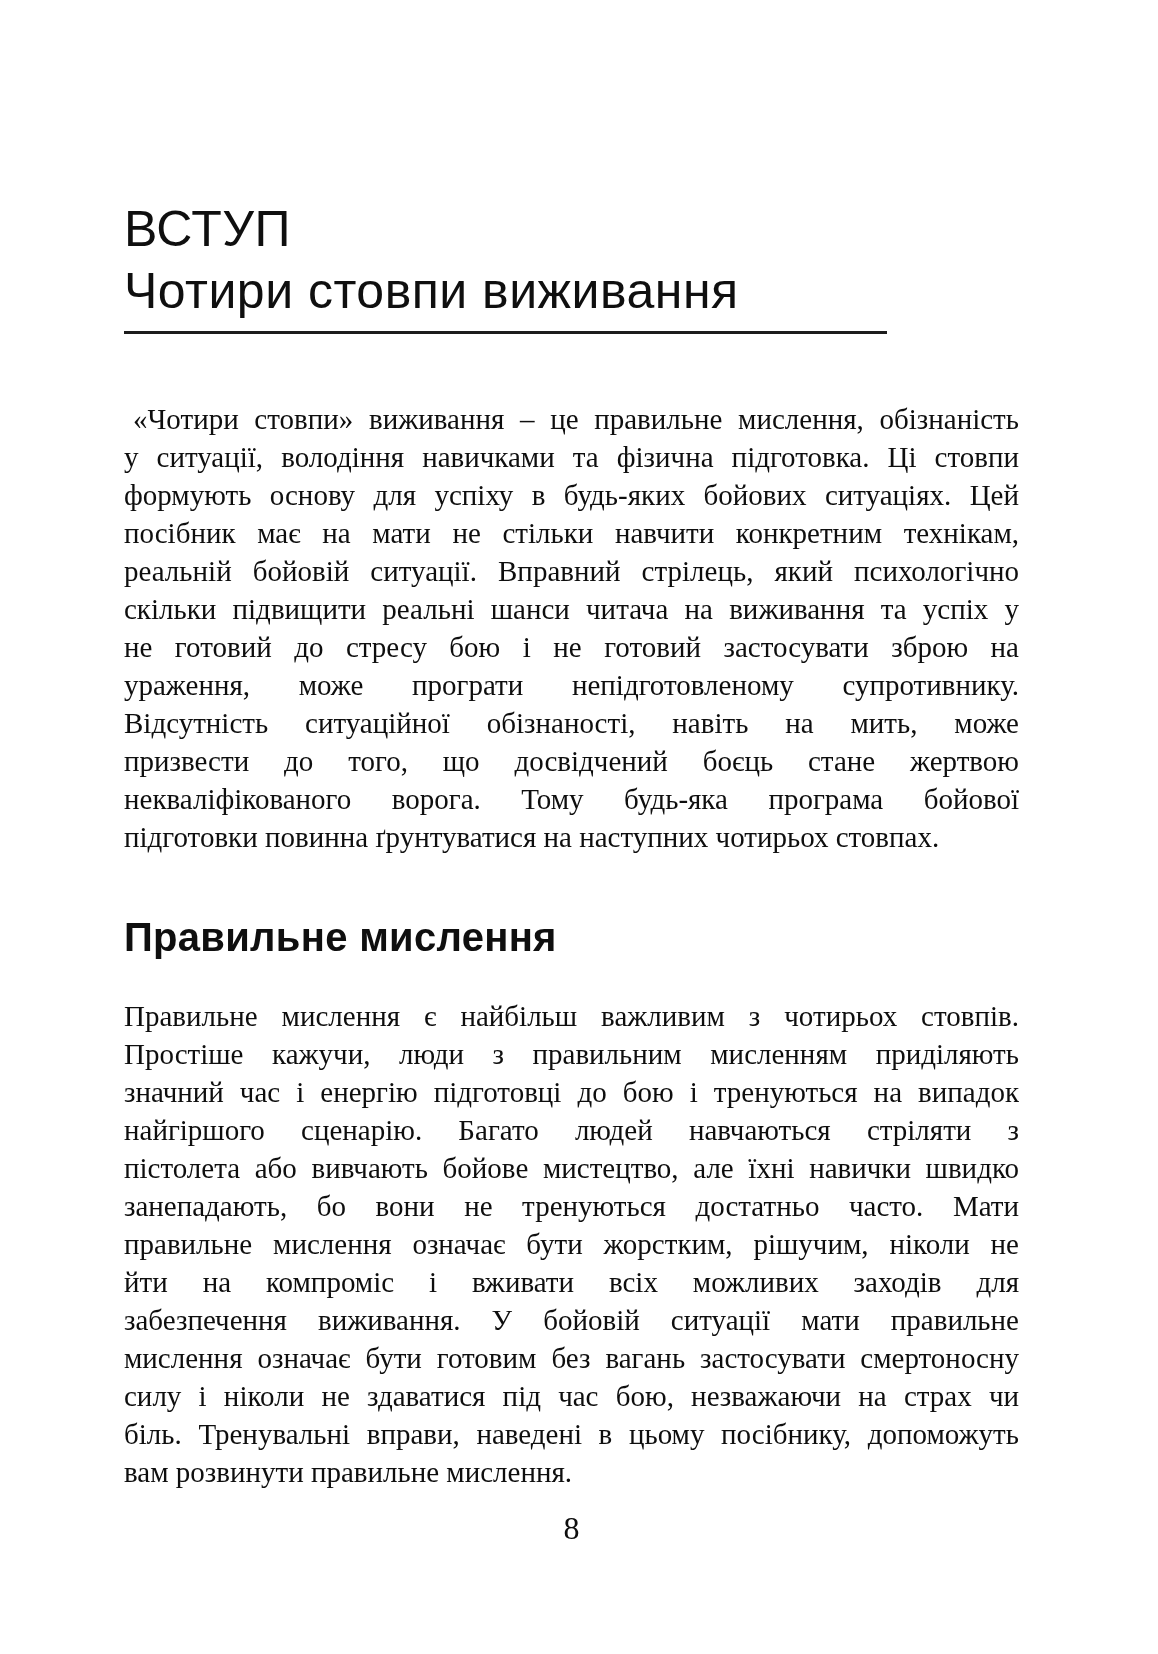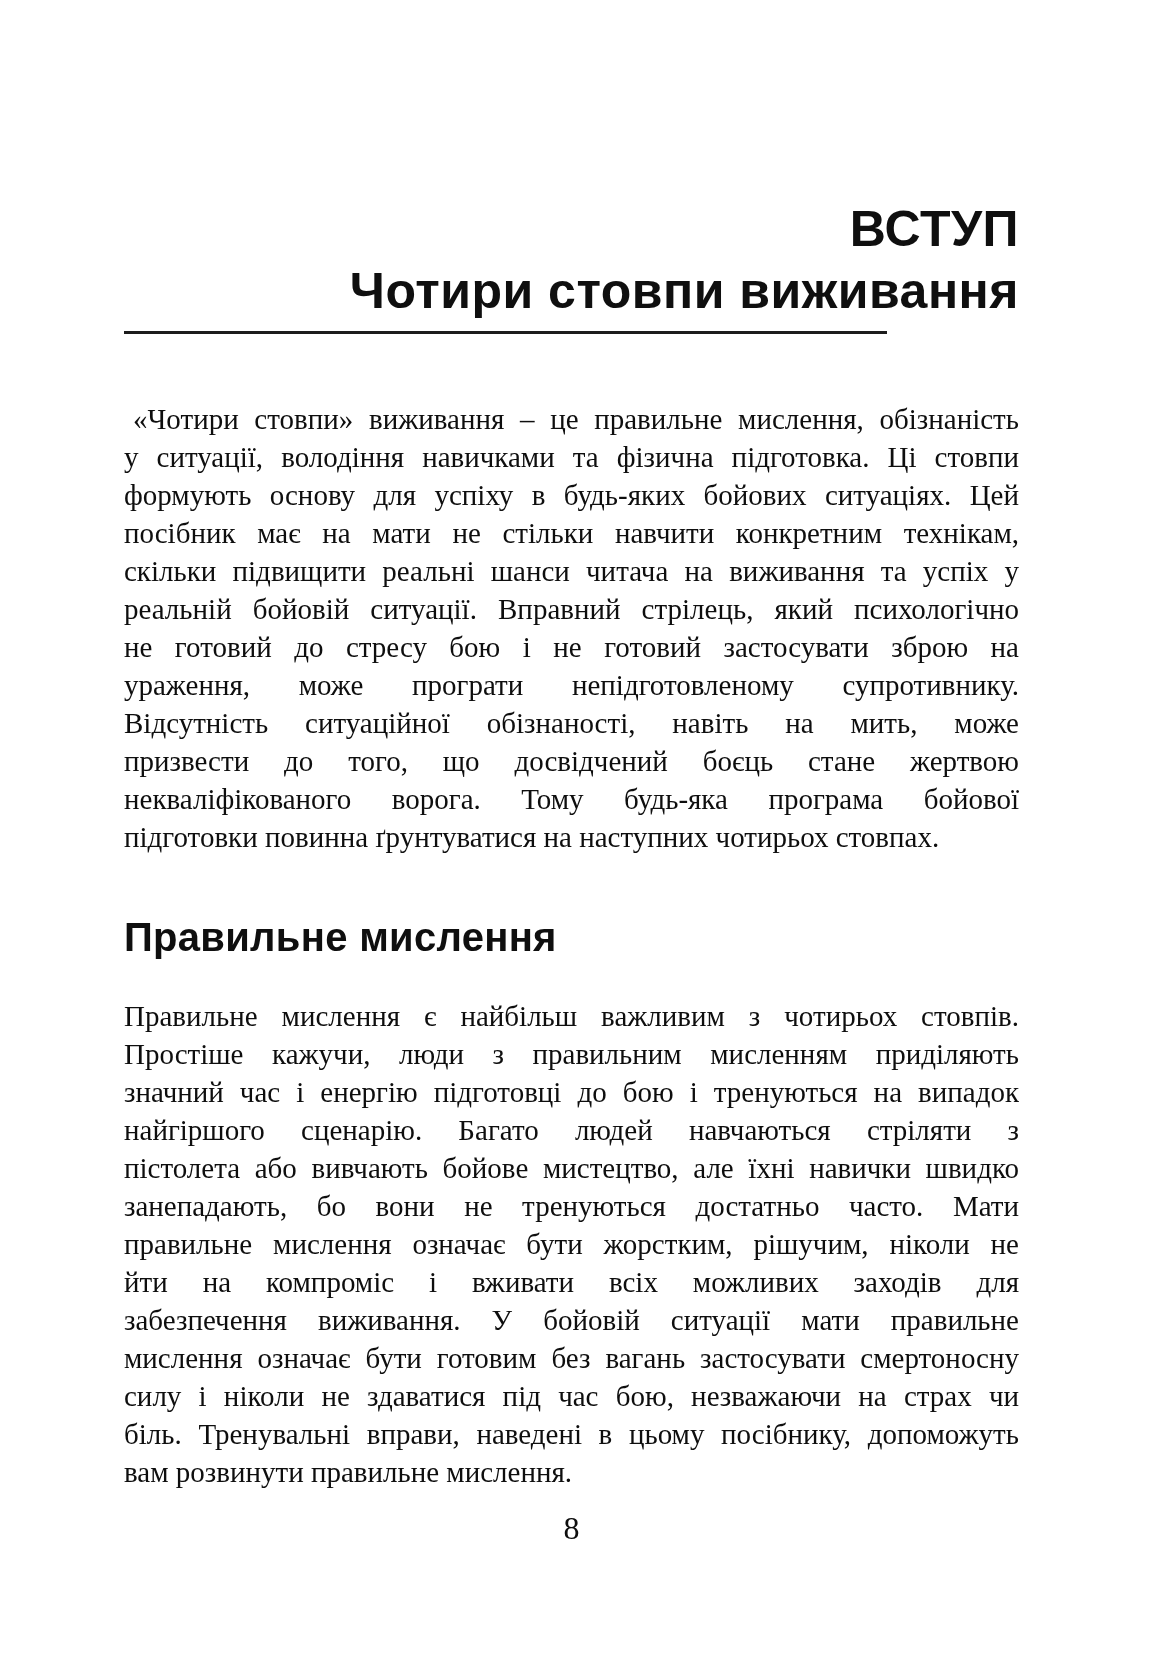--- a/index.html
+++ b/index.html
@@ -17,26 +17,25 @@
   }
   .content {
     position: absolute;
     left: 124px;
     top: 0;
     width: 895px;
   }
   .doc-title {
     margin: 198px 0 0 0;
     font-family: "Liberation Sans", sans-serif;
-    font-weight: 700;
+    font-weight: 400;
     font-size: 50px;
     line-height: 62px;
     letter-spacing: 0.5px;
     color: #0f0f0f;
-    text-align: right;
   }
   .doc-title .t-line { display: block; }
   .title-rule {
     margin-top: 9px;
     width: 763px;
     height: 3px;
     background: #1c1c1c;
   }
   .para {
     font-family: "Liberation Serif", serif;
@@ -85,22 +84,22 @@
       <span class="t-line">Чотири стовпи виживання</span>
     </h1>
 
     <div class="title-rule"></div>
 
     <div class="para intro-para">
         <div class="tline">«Чотири стовпи» виживання – це правильне мислення, обізнаність</div>
         <div class="tline">у ситуації, володіння навичками та фізична підготовка. Ці стовпи</div>
         <div class="tline">формують основу для успіху в будь-яких бойових ситуаціях. Цей</div>
         <div class="tline">посібник має на мати не стільки навчити конкретним технікам,</div>
+        <div class="tline">реальній бойовій ситуації. Вправний стрілець, який психологічно</div>
         <div class="tline">скільки підвищити реальні шанси читача на виживання та успіх у</div>
-        <div class="tline">реальній бойовій ситуації. Вправний стрілець, який психологічно</div>
         <div class="tline">не готовий до стресу бою і не готовий застосувати зброю на</div>
         <div class="tline">ураження, може програти непідготовленому супротивнику.</div>
         <div class="tline">Відсутність ситуаційної обізнаності, навіть на мить, може</div>
         <div class="tline">призвести до того, що досвідчений боєць стане жертвою</div>
         <div class="tline">некваліфікованого ворога. Тому будь-яка програма бойової</div>
         <div class="tline">підготовки повинна ґрунтуватися на наступних чотирьох стовпах.</div>
       </div>
 
     <h2 class="section-heading">Правильне мислення</h2>
 

